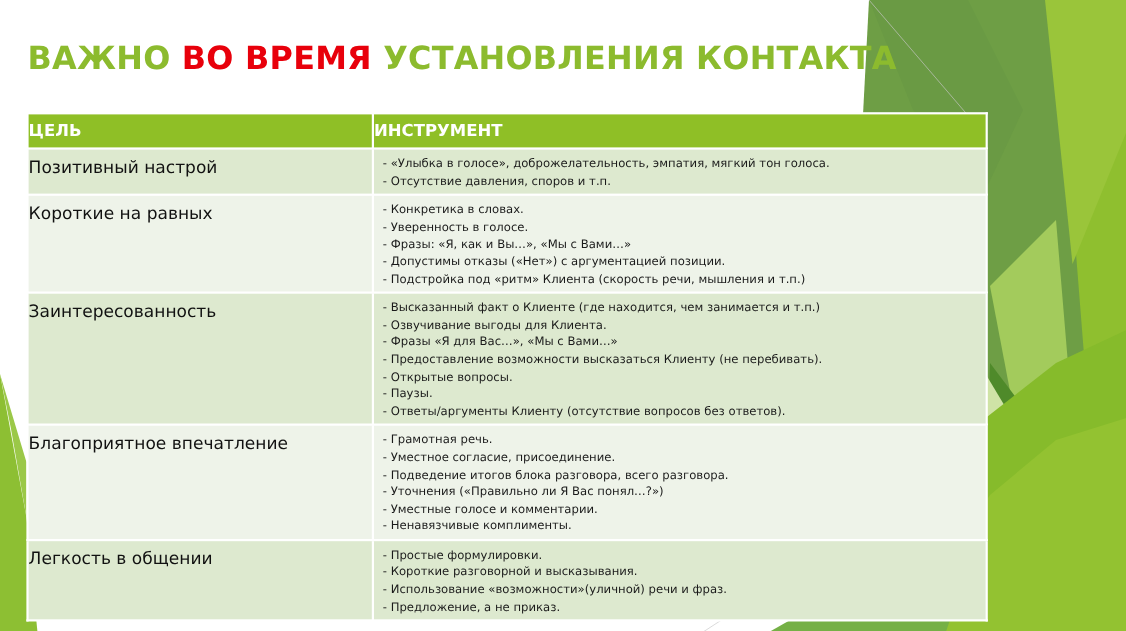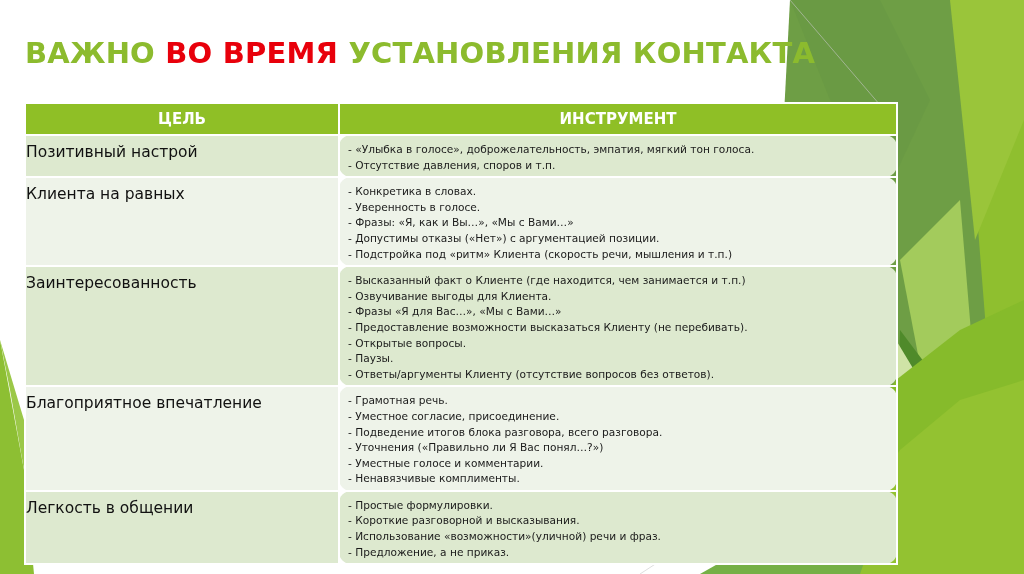--- a/index.html
+++ b/index.html
@@ -16,32 +16,32 @@
     color: #8cbb2e;
     text-align: center;
   }
   .title .accent { color: #e8000b; }
   table.main {
     position: absolute; left: 24px; top: 102px; width: 872px; z-index: 2;
     border-collapse: collapse; table-layout: fixed;
   }
   table.main th {
     background: #8fbf26; color: #ffffff; font-weight: bold; font-size: 15px;
-    height: 30px; padding: 0; text-align: center;
+    height: 30px; padding: 0; text-align: left;
     border: 2px solid #ffffff;
   }
   table.main td {
     border: 2px solid #ffffff; vertical-align: top; padding: 0;
   }
   tr.odd td { background: #dde9cf; }
   tr.even td { background: #eef3e9; }
   td.goal {
     text-align: left; font-size: 15.5px; color: #111; padding-top: 7px !important;
   }
-  td.tools { padding: 6px 0 3px 8px !important; border-radius: 12px; }
+  td.tools { padding: 6px 0 3px 8px !important; }
   .tool-line { font-size: 10.6px; line-height: 15.6px; color: #1a1a1a; white-space: nowrap; }
 </style>
 </head>
 <body>
 
 <svg class="bg-deco" viewBox="0 0 1024 574" preserveAspectRatio="none">
 
   <polygon points="790,0 1024,0 1024,574 760,574" fill="#6e9e45"></polygon>
   <polygon points="790,0 880,0 930,100 895,175 830,100" fill="#6a9a44"></polygon>
   <polygon points="920,0 1024,0 1024,574 960,574 990,380 960,0" fill="#8fbf2f"></polygon>
@@ -75,21 +75,21 @@
   </thead>
   <tbody>
     <tr class="odd" style="height:38px">
       <td class="goal">Позитивный настрой</td>
       <td class="tools">
         <div class="tool-line">- «Улыбка в голосе», доброжелательность, эмпатия, мягкий тон голоса.</div>
         <div class="tool-line">- Отсутствие давления, споров и т.п.</div>
       </td>
     </tr>
     <tr class="even" style="height:85px">
-      <td class="goal">Клиента на равных</td>
+      <td class="goal">Короткие на равных</td>
       <td class="tools">
         <div class="tool-line">- Конкретика в словах.</div>
         <div class="tool-line">- Уверенность в голосе.</div>
         <div class="tool-line">- Фразы: «Я, как и Вы…», «Мы с Вами…»</div>
         <div class="tool-line">- Допустимы отказы («Нет») с аргументацией позиции.</div>
         <div class="tool-line">- Подстройка под «ритм» Клиента (скорость речи, мышления и т.п.)</div>
       </td>
     </tr>
     <tr class="odd" style="height:116px">
       <td class="goal">Заинтересованность</td>

